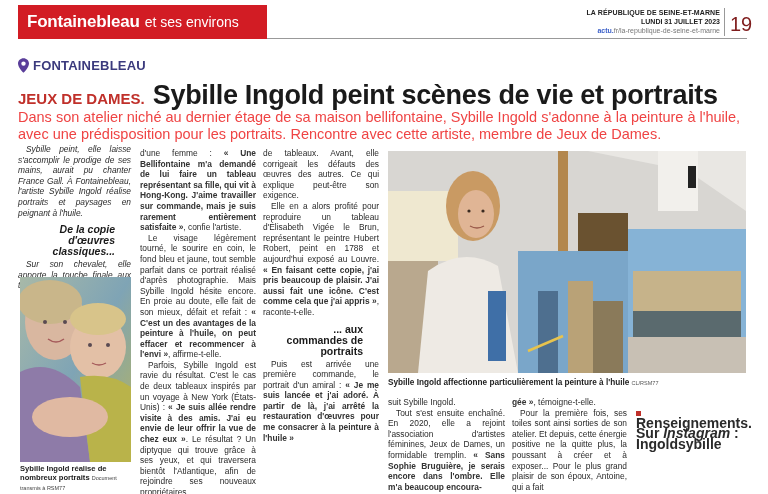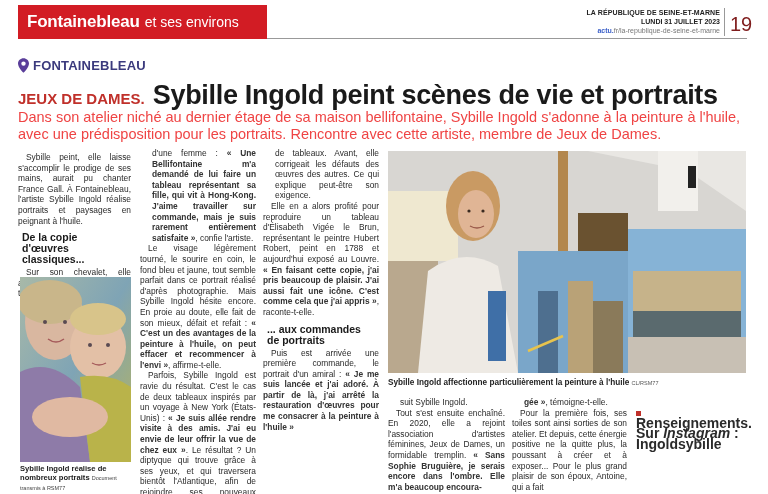--- a/index.html
+++ b/index.html
@@ -34,24 +34,24 @@
   .headline-row { position: absolute; left: 18px; top: 80px; display: flex; align-items: baseline; white-space: nowrap; }
   .kicker { color: #c0302a; font-weight: bold; font-size: 15px; margin-right: 8px; }
   .headline { font-weight: bold; font-size: 27px; color: #1a1a1a; letter-spacing: -0.3px; }
   .chapo {
     position: absolute; left: 18px; top: 109px; width: 740px; font-size: 14.5px; line-height: 17px; color: #ef4444;
   }
 
   
   .col { position: absolute; font-size: 8.4px; line-height: 10.6px; color: #2a2a2a; text-align: justify; }
   .col p { text-indent: 8px; }
-  .col p.noindent { text-indent: 0; margin-left: 12px; }
+  .col p.noindent { text-indent: 0; }
   .col .quote { font-weight: bold; color: #333; }
-  .col h3 { font-size: 10.5px; line-height: 11px; font-weight: bold; color: #1a1a1a; margin: 6px 4px 2px; text-align: left; }
-  #col1 { left: 18px; top: 152px; width: 113px; }
+  .col h3 { font-size: 10.5px; line-height: 11px; font-weight: bold; color: #1a1a1a; margin: 6px 16px 2px; text-align: right; }
+  #col1 { left: 18px; top: 144px; width: 113px; font-style: italic; }
   #col2 { left: 140px; top: 148px; width: 116px; }
   #col3 { left: 263px; top: 148px; width: 116px; }
   #col4 { left: 388px; top: 397px; width: 117px; }
   #col5 { left: 512px; top: 397px; width: 115px; }
   #col6 { left: 636px; top: 397px; width: 115px; }
 
   .portrait-box { position: absolute; left: 20px; top: 277px; width: 111px; height: 185px; overflow: hidden; }
   .caption-small { position: absolute; left: 20px; top: 464px; width: 113px; font-size: 7.6px; line-height: 9px; color: #222; }
   .caption-small .bold { font-weight: bold; }
   .caption-small .credit { font-size: 5.5px; font-weight: normal; color: #444; }

